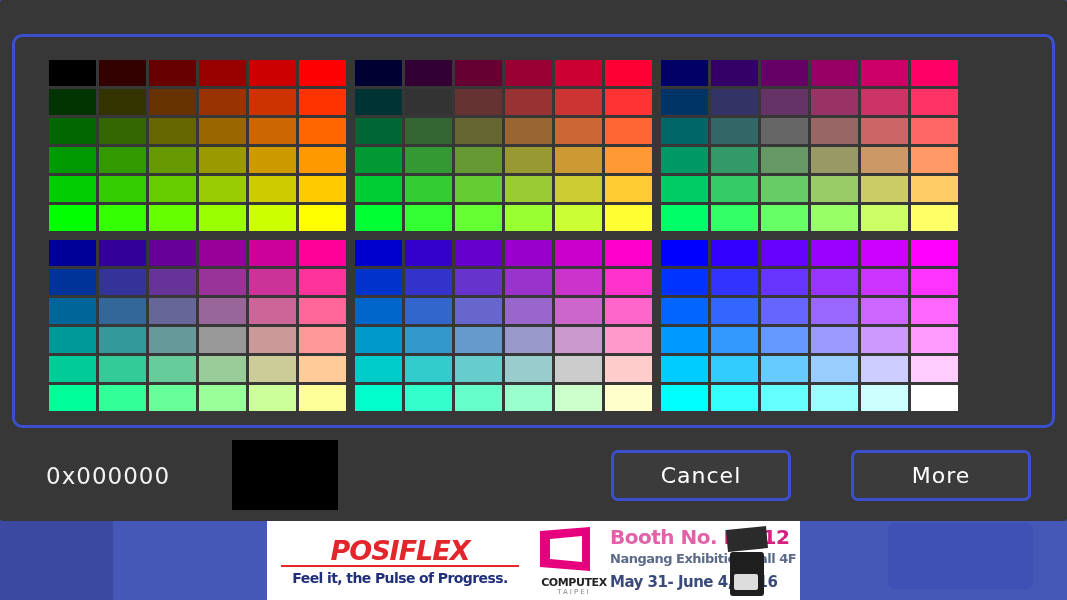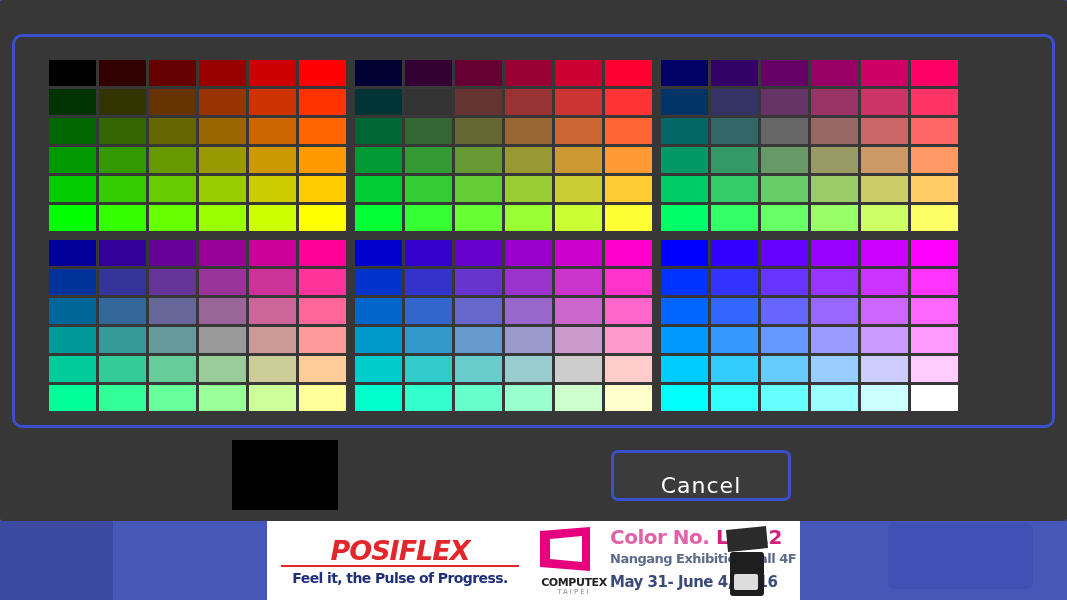--- a/index.html
+++ b/index.html
@@ -134,21 +134,21 @@
     font-size: 22px;
     font-family: "DejaVu Sans", sans-serif;
     letter-spacing: 1px;
     display: flex;
     align-items: center;
     justify-content: center;
     cursor: pointer;
     user-select: none;
   }
   .btn-ok     { left: 374px; width: 180px; }
-  .btn-cancel { left: 611px; width: 180px; align-items: flex-end; }
+  .btn-cancel { left: 611px; width: 180px; }
   .btn-more   { left: 851px; width: 180px; }
 
   
   .ad-banner {
     position: absolute;
     left: 267px; top: 521px;
     width: 533px;
     height: 79px;
     background: #84cc16;
     overflow: hidden;
@@ -490,25 +490,29 @@
             <div class="swatch" style="left: 612px; top: 325px; background: rgb(0, 255, 255);"></div>
             <div class="swatch" style="left: 662px; top: 325px; background: rgb(51, 255, 255);"></div>
             <div class="swatch" style="left: 712px; top: 325px; background: rgb(102, 255, 255);"></div>
             <div class="swatch" style="left: 762px; top: 325px; background: rgb(153, 255, 255);"></div>
             <div class="swatch" style="left: 812px; top: 325px; background: rgb(204, 255, 255);"></div>
             <div class="swatch" style="left: 862px; top: 325px; background: rgb(255, 255, 255);"></div>
           </div>
       </div>
     </div>
 
+    <div class="hexlabel">0x000000</div>
 
     <div class="preview-swatch" id="preview-swatch" style="background: rgb(0, 0, 0);"></div>
 
     <div class="dlg-btn btn-cancel">
       <span>Cancel</span>
+    </div>
+    <div class="dlg-btn btn-more">
+      <span>More</span>
     </div>
 
   </div>
 
   <div class="ad-banner">
 
     <div class="ad-left">
       <div class="ad-posiflex">POSIFLEX</div>
       <div class="ad-underline"></div>
       <div class="ad-tagline">Feel it, the Pulse of Progress.</div>
@@ -517,21 +521,21 @@
     <div class="ad-right">
 
       <svg class="computex-logo" viewBox="0 0 58 44">
         <path d="M4 4 L54 0 L54 44 L4 40 Z" fill="#e6007e"></path>
         <path d="M14 12 L46 9 L46 35 L14 32 Z" fill="#ffffff"></path>
       </svg>
       <div class="computex-word">COMPUTEX</div>
       <div class="computex-sub">TAIPEI</div>
 
       <div class="ad-booth">
-        <span>Color No. </span><b>L1112</b>
+        <span>Booth No. </span><b>L1112</b>
       </div>
       <div class="ad-hall">Nangang Exhibition Hall 4F</div>
       <div class="ad-dates">May 31- June 4, 2016</div>
 
       <svg class="ad-device" viewBox="0 0 58 74">
         <path d="M10 4 L50 0 L52 22 L12 26 Z" fill="#2b2b2b"></path>
         <rect x="14" y="26" width="34" height="44" rx="3" fill="#1e1e1e"></rect>
         <rect x="18" y="48" width="24" height="16" rx="2" fill="#dddddd"></rect>
       </svg>
 

